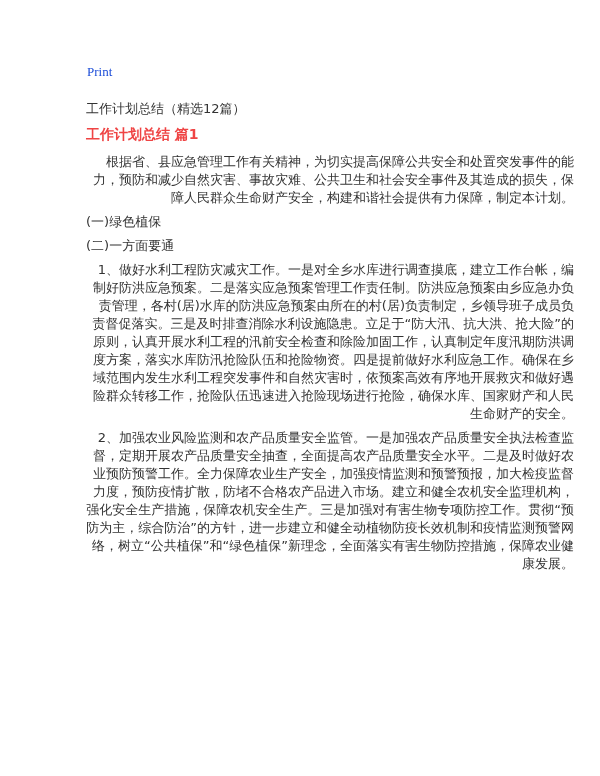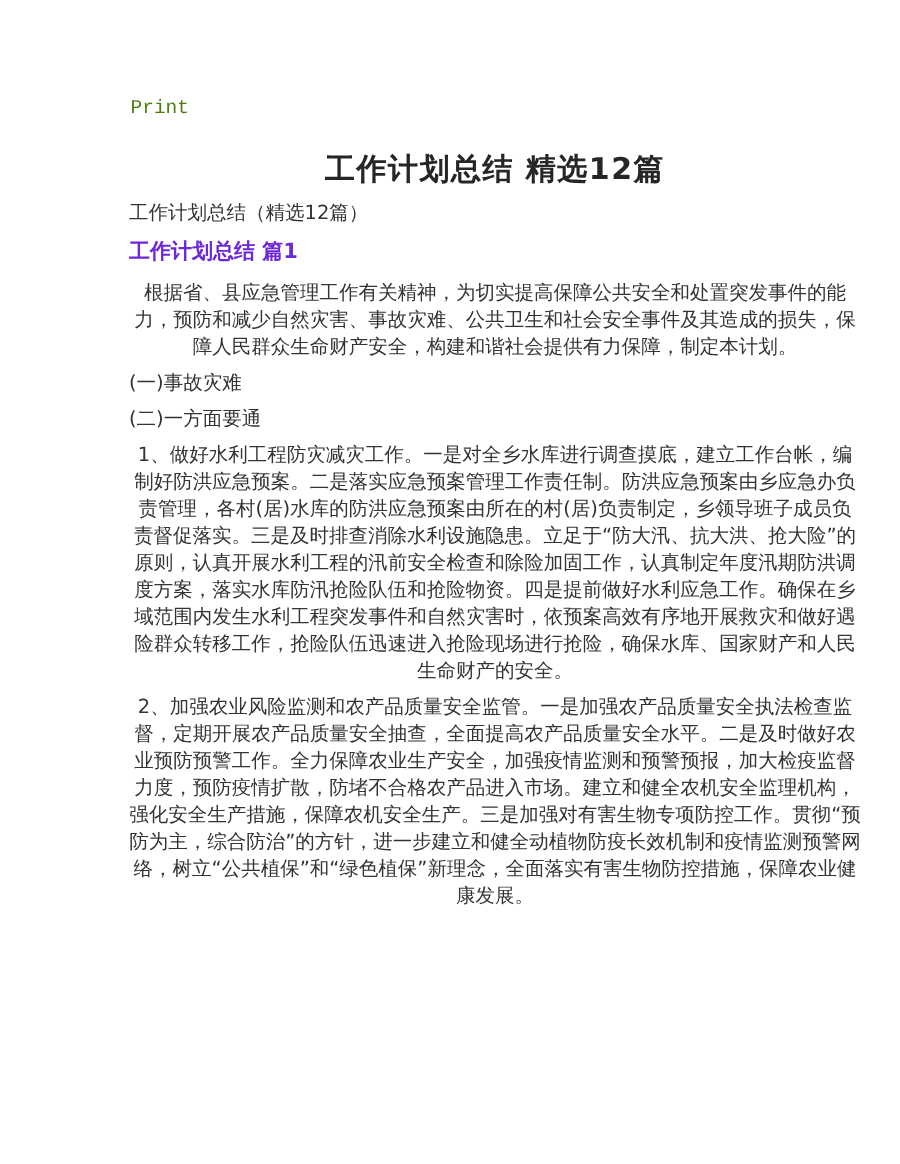--- a/index.html
+++ b/index.html
@@ -13,23 +13,23 @@
     height: 776px;
     background: #ffffff;
     overflow: hidden;
     font-family: "DejaVu Sans", sans-serif;
     color: #333333;
   }
   .print-link {
     position: absolute;
     left: 87px;
     top: 64px;
-    font-family: Liberation Mono, monospace;
+    font-family: Liberation Serif, serif;
     font-size: 13px;
-    color: #4d7c0f;
+    color: #1d4ed8;
     cursor: pointer;
   }
   .content {
     position: absolute;
     left: 86px;
     top: 100px;
     width: 488px;
   }
   .doc-title {
     font-size: 20px;
@@ -42,56 +42,55 @@
   }
   .doc-subtitle {
     font-size: 13px;
     font-weight: normal;
     margin: 0 0 8px 0;
     line-height: 17px;
   }
   .doc-section-title {
     font-size: 14px;
     font-weight: bold;
-    color: #6d28d9;
+    color: #ef4444;
     margin: 0 0 10px 0;
     line-height: 18px;
   }
   .sub-heading {
     font-size: 13px;
     font-weight: normal;
     margin: 0 0 6px 0;
     line-height: 18px;
   }
   .para {
     font-size: 13px;
     line-height: 18px;
     margin: 0 0 6px 0;
-    text-align: center;
+    text-align: right;
     word-break: break-all;
   }
 </style>
 </head>
 <body>
 
 <div class="page">
 
   <div class="print-link">Print</div>
 
   <div class="content">
 
-    <h1 class="doc-title">工作计划总结 精选12篇</h1>
 
     <p class="doc-subtitle">工作计划总结（精选12篇）</p>
 
     <h2 class="doc-section-title">工作计划总结 篇1</h2>
 
     <p class="para">根据省、县应急管理工作有关精神，为切实提高保障公共安全和处置突发事件的能力，预防和减少自然灾害、事故灾难、公共卫生和社会安全事件及其造成的损失，保障人民群众生命财产安全，构建和谐社会提供有力保障，制定本计划。</p>
 
-    <h3 class="sub-heading">(一)事故灾难</h3>
+    <h3 class="sub-heading">(一)绿色植保</h3>
 
 
     <h3 class="sub-heading">(二)一方面要通</h3>
 
     <p class="para">1、做好水利工程防灾减灾工作。一是对全乡水库进行调查摸底，建立工作台帐，编制好防洪应急预案。二是落实应急预案管理工作责任制。防洪应急预案由乡应急办负责管理，各村(居)水库的防洪应急预案由所在的村(居)负责制定，乡领导班子成员负责督促落实。三是及时排查消除水利设施隐患。立足于“防大汛、抗大洪、抢大险”的原则，认真开展水利工程的汛前安全检查和除险加固工作，认真制定年度汛期防洪调度方案，落实水库防汛抢险队伍和抢险物资。四是提前做好水利应急工作。确保在乡域范围内发生水利工程突发事件和自然灾害时，依预案高效有序地开展救灾和做好遇险群众转移工作，抢险队伍迅速进入抢险现场进行抢险，确保水库、国家财产和人民生命财产的安全。</p>
 
     <p class="para">2、加强农业风险监测和农产品质量安全监管。一是加强农产品质量安全执法检查监督，定期开展农产品质量安全抽查，全面提高农产品质量安全水平。二是及时做好农业预防预警工作。全力保障农业生产安全，加强疫情监测和预警预报，加大检疫监督力度，预防疫情扩散，防堵不合格农产品进入市场。建立和健全农机安全监理机构，强化安全生产措施，保障农机安全生产。三是加强对有害生物专项防控工作。贯彻“预防为主，综合防治”的方针，进一步建立和健全动植物防疫长效机制和疫情监测预警网络，树立“公共植保”和“绿色植保”新理念，全面落实有害生物防控措施，保障农业健康发展。</p>
 
 
   </div>

